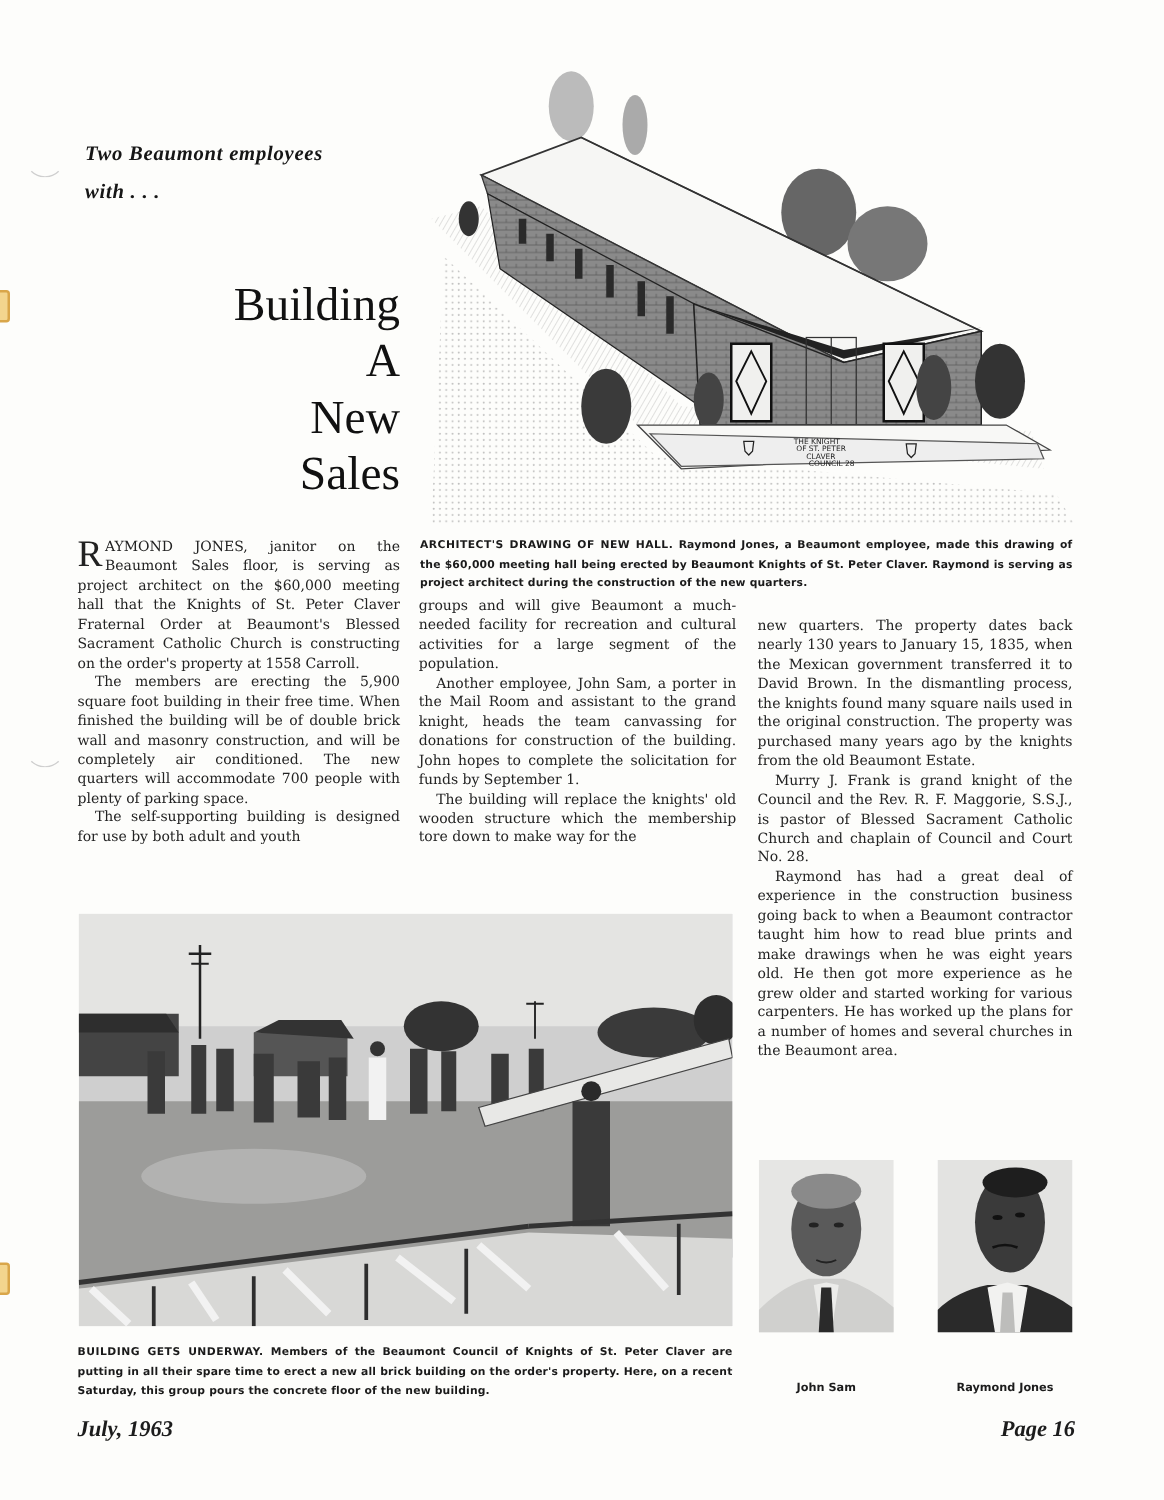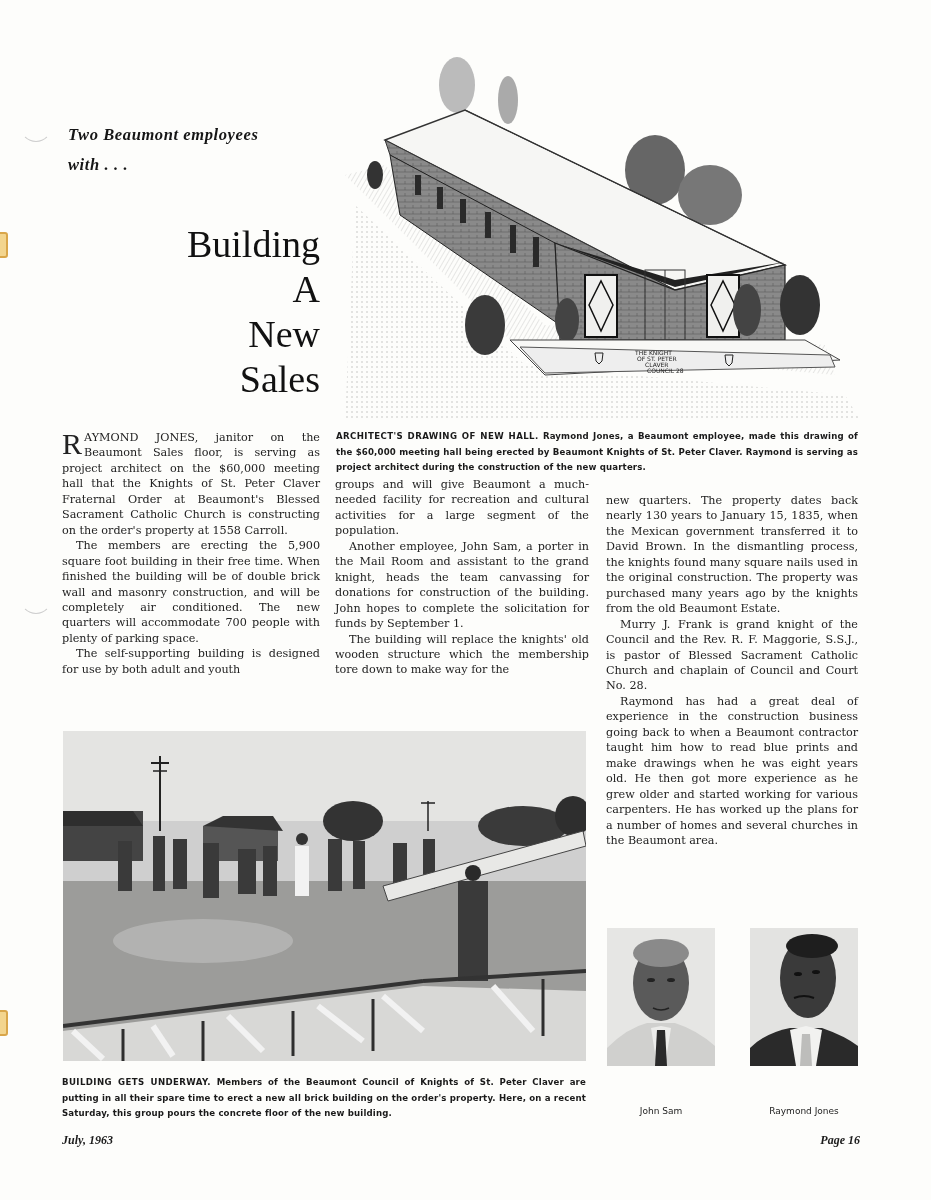--- a/index.html
+++ b/index.html
@@ -1,40 +1,40 @@
 <!DOCTYPE html>
 <html><head>
 <meta charset="utf-8">
 <style>
   html, body { margin:0; padding:0; }
   body { width:931px; height:1200px; background:#fdfdfb; position:relative; overflow:hidden; font-family:"DejaVu Serif", serif; color:#1c1c1c; }
   .abs { position:absolute; }
-  .kicker { left:68px; top:108px; width:270px; font-family:"Liberation Serif", serif; font-style:italic; font-weight:bold; font-size:16.5px; line-height:30px; letter-spacing:0.6px; color:#161616;margin-top:12px; }
+  .kicker { left:68px; top:108px; width:270px; font-family:"Liberation Serif", serif; font-style:italic; font-weight:bold; font-size:16.5px; line-height:30px; letter-spacing:0.6px; color:#161616; }
   .headline { left:150px; top:222px; width:170px; text-align:right; font-family:"Liberation Serif", serif; font-size:38px; line-height:45px; color:#111; }
   .headline div { display:block; }
   .drawing { left:345px; top:55px; width:515px; height:365px; }
   .caption { font-family:"DejaVu Sans", sans-serif; font-weight:bold; font-size:8.6px; line-height:15.5px; color:#1a1a1a; letter-spacing:0.15px; text-align:justify; }
   .caption .lead { font-weight:bold; letter-spacing:0.4px; }
   .cap-top { left:336px; top:429px; width:522px; }
   .col { font-family:"DejaVu Serif", serif; font-size:11.2px; line-height:15.45px; text-align:justify; color:#222; }
   .col p { margin:0; text-indent:14px; }
   .col p.first { text-indent:0; }
   .col1 { left:62px; top:430px; width:258px; }
   .col2 { left:335px; top:477px; width:254px; }
   .col3 { left:606px; top:493px; width:252px; }
   .dropcap { float:left; font-size:30px; line-height:26px; margin:1px 2px 0 0; font-family:"Liberation Serif", serif; }
   .photo-main { left:63px; top:731px; width:523px; height:330px; }
   .cap-bottom { left:62px; top:1075px; width:524px; }
   .portrait { width:108px; height:138px; top:928px; }
   .p1 { left:607px; }
   .p2 { left:750px; }
-  .pname { font-family:"DejaVu Sans", sans-serif; font-weight:normal; font-size:9px; top:1106px; width:120px; text-align:center; }
+  .pname { font-family:"DejaVu Sans", sans-serif; font-weight:bold; font-size:9px; top:1106px; width:120px; text-align:center; }
   .n1 { left:601px; }
   .n2 { left:744px; }
-  .footer { font-family:"Liberation Serif", serif; font-style:italic; font-weight:bold; font-size:12px; top:1133px; }
+  .footer { font-family:"Liberation Serif", serif; font-style:italic; font-weight:bold; font-size:18px; top:1133px; }
   .f-left { left:62px; }
   .f-right { left:790px; width:70px; text-align:right; }
   .hole { width:30px; height:30px; border-radius:50%; border:1.5px solid transparent; border-bottom-color:#cfcfcf; left:20px; }
   .clip { left:-4px; width:8px; height:22px; border:2px solid #d9a64a; border-radius:3px; background:#f3d58e; }
 </style>
 </head>
 <body>
 
 <div class="abs hole" style="top:110px;"></div>
 <div class="abs hole" style="top:582px;"></div>

